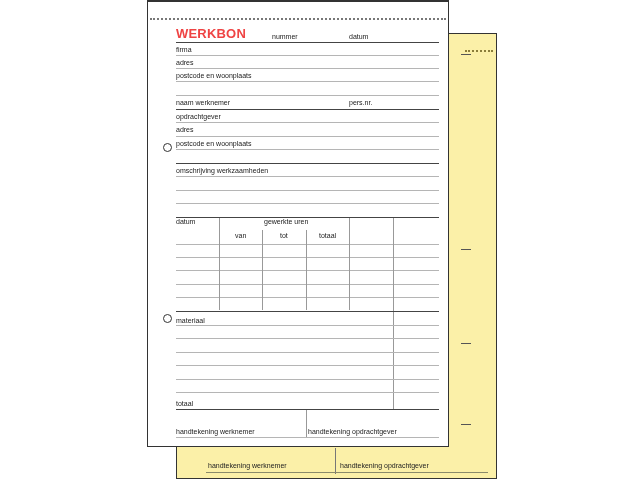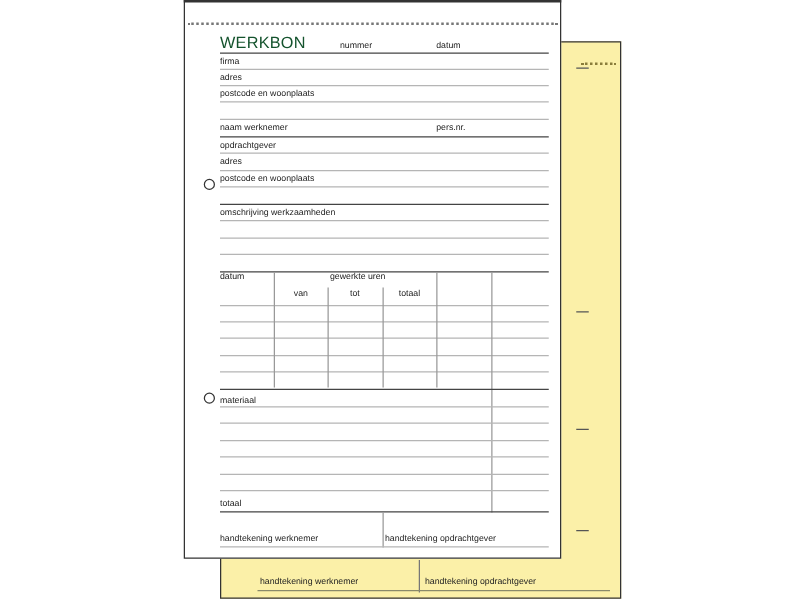--- a/index.html
+++ b/index.html
@@ -5,21 +5,21 @@
   html, body { margin:0; padding:0; background:#ffffff; }
   body { width:640px; height:480px; position:relative; overflow:hidden; font-family:"Liberation Sans", sans-serif; color:#222; }
   .abs { position:absolute; }
   .yellow { background:#fbf0a8; border:1px solid #333; box-sizing:border-box; }
   .white { background:#ffffff; border:1px solid #333; box-sizing:border-box; }
   .perf { border-top:2px dotted #777; height:0; }
   .hl { height:0; border-top:1px solid #b5b5b5; }
   .hl.dark { border-top:1.5px solid #444; }
   .vl { width:0; border-left:1px solid #999; }
   .lbl { font-size:7px; color:#222; white-space:nowrap; line-height:8px; }
-  .title { font-size:13px; font-weight:normal; color:#14532d; letter-spacing:0.2px; }
+  .title { font-size:13px; font-weight:bold; color:#ef4444; letter-spacing:0.2px; }
   .hole { width:9px; height:9px; border:1px solid #333; border-radius:50%; background:#fff; box-sizing:border-box; }
   .tick { height:0; border-top:1px solid #555; width:10px; }
 </style>
 </head>
 <body>
 
 <div class="abs yellow" style="left:176px; top:33px; width:321px; height:446px;">
   <div class="abs perf" style="left:288px; top:16px; width:28px; border-top-color:#8a7d3a;"></div>
   <div class="abs tick" style="left:284px; top:20px;"></div>
   <div class="abs tick" style="left:284px; top:215px;"></div>

